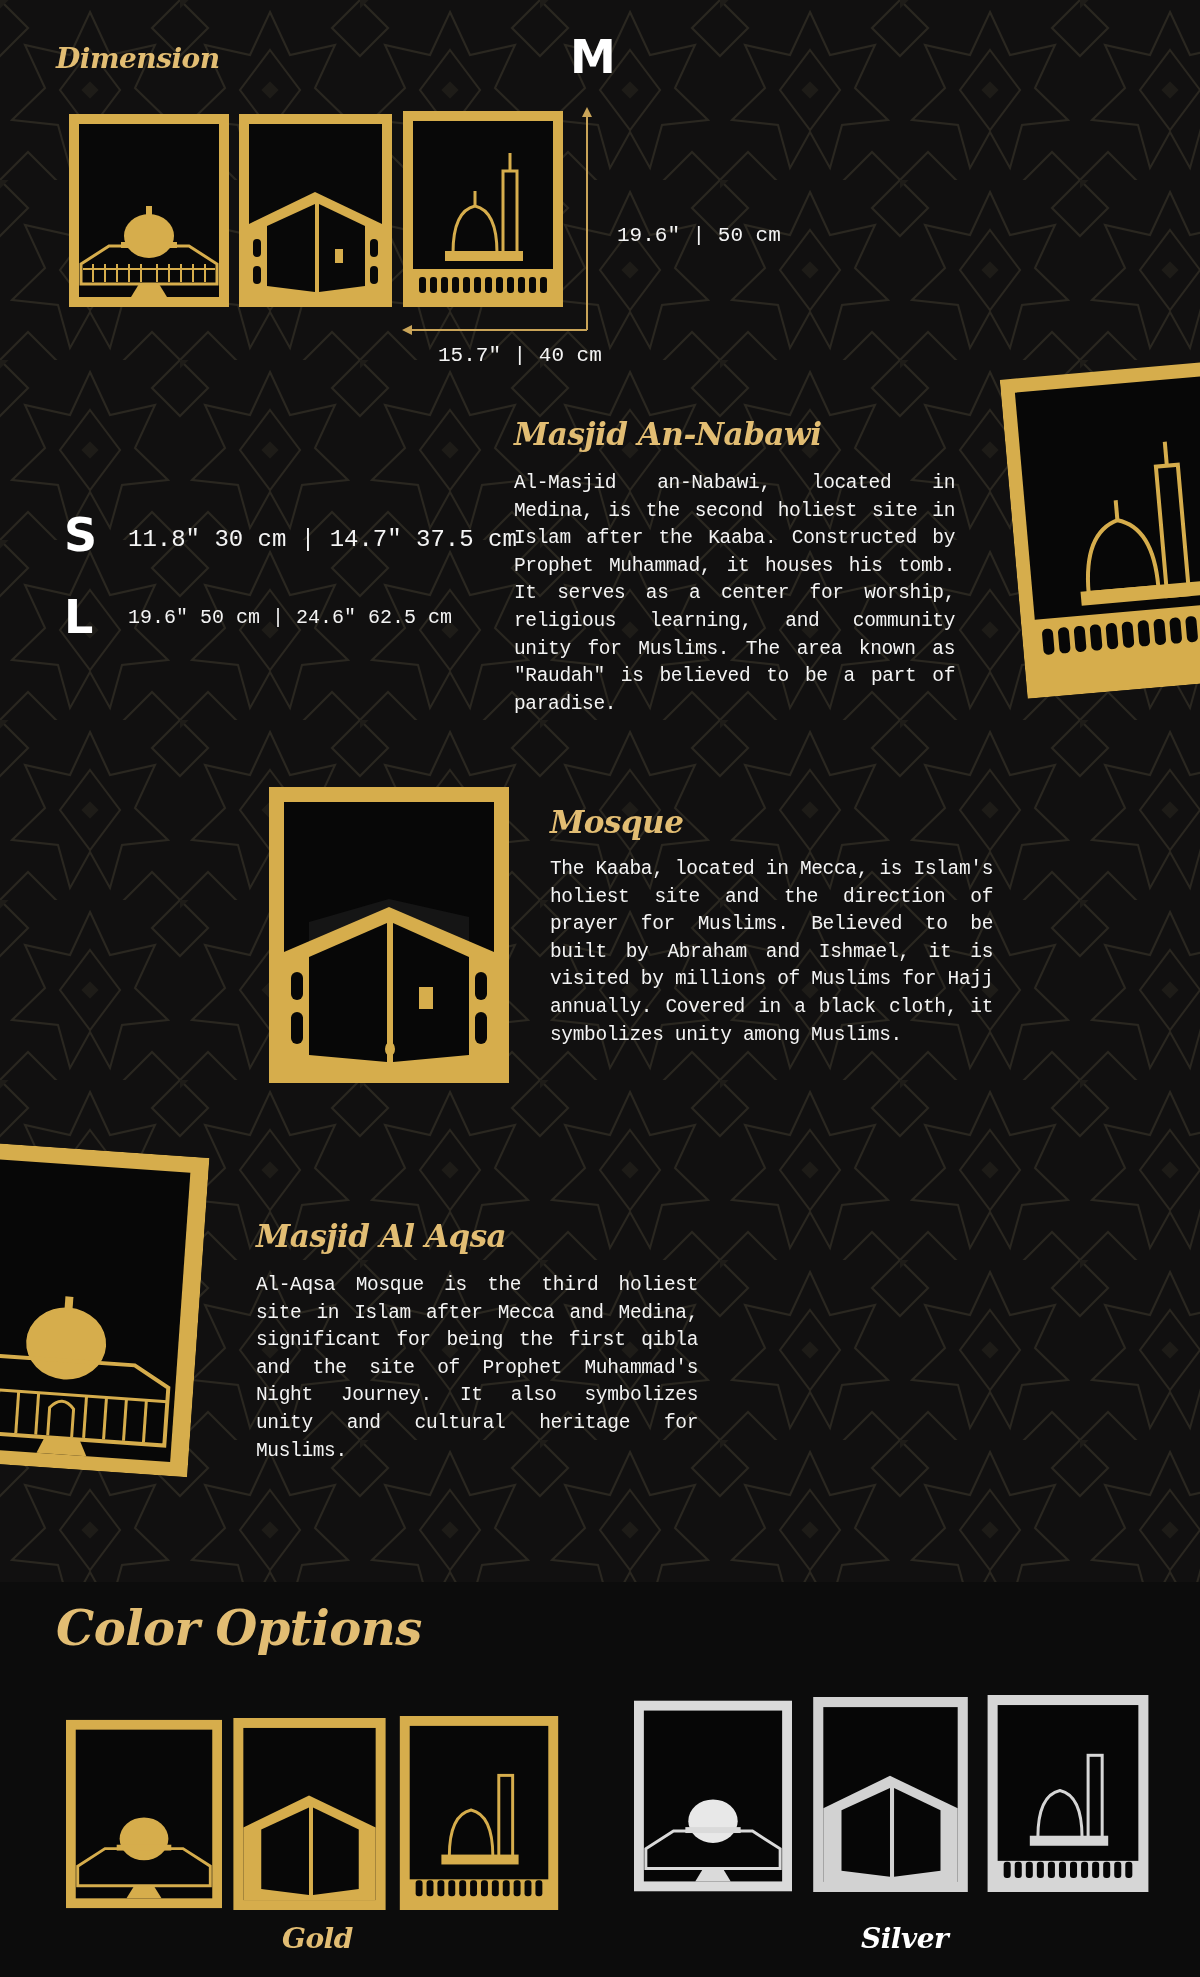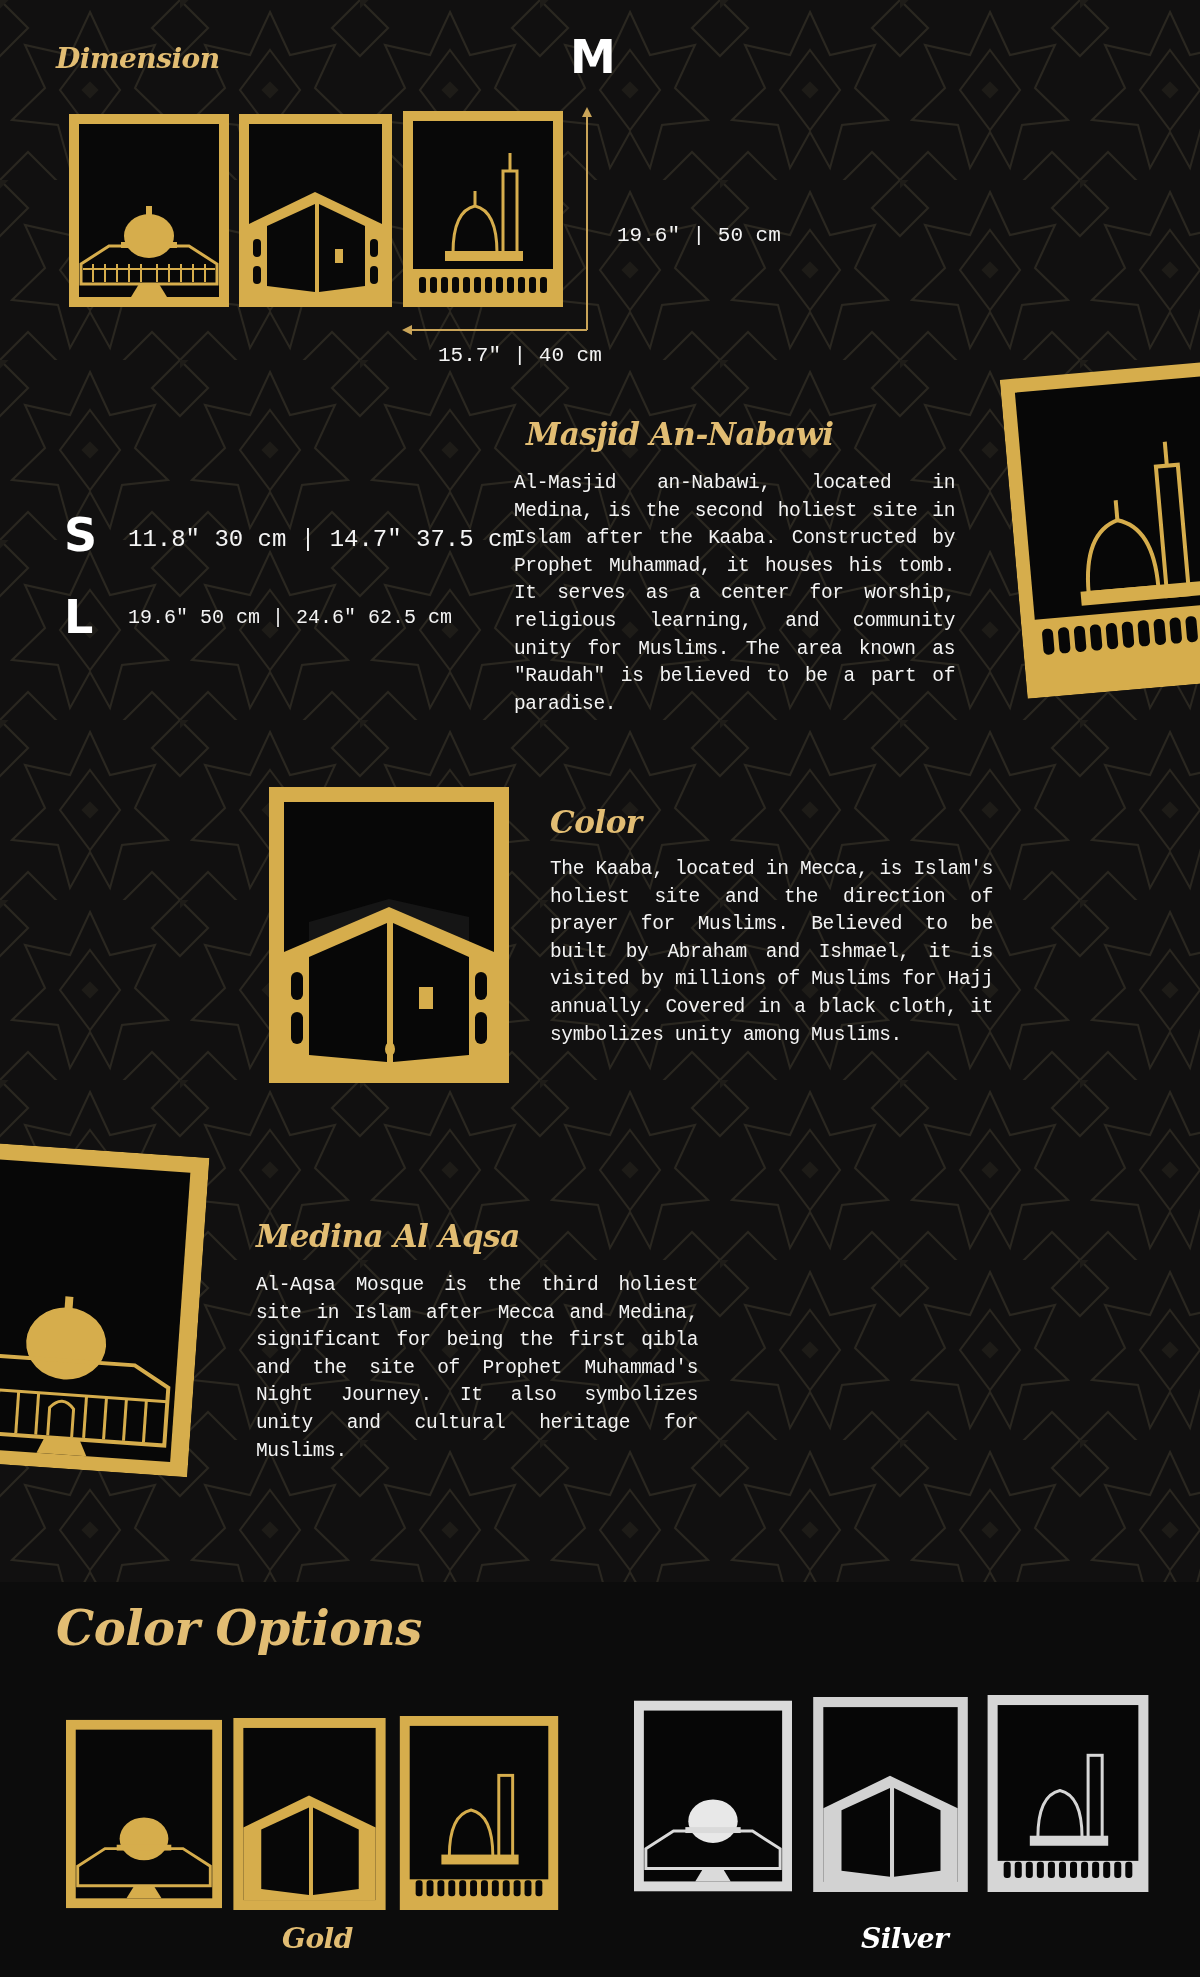--- a/index.html
+++ b/index.html
@@ -131,21 +131,21 @@
   <polygon points="12,220 2,225 12,230" fill="#c9a458"></polygon>
 </svg>
 <div class="sans" style="left:617px; top:224px; font-size:21px;">19.6″ | 50 cm</div>
 <div class="sans" style="left:438px; top:344px; font-size:21px;">15.7″ | 40 cm</div>
 
 <div class="big-letter" style="left:64px; top:508px; font-size:46px;">S</div>
 <div class="sans" style="left:128px; top:526px; font-size:24px;">11.8″ 30 cm | 14.7″ 37.5 cm</div>
 <div class="big-letter" style="left:64px; top:590px; font-size:46px;">L</div>
 <div class="sans" style="left:128px; top:606px; font-size:20px;">19.6″ 50 cm | 24.6″ 62.5 cm</div>
 
-<div class="script" style="left:526px; top:416px; font-size:31px;">Masjid An-Nabawi</div>
+<div class="script" style="left:514px; top:416px; font-size:31px;">Masjid An-Nabawi</div>
 <div class="para" style="left:514px; top:470px; width:441px;">Al-Masjid an-Nabawi, located in Medina, is the second holiest site in Islam after the Kaaba. Constructed by Prophet Muhammad, it houses his tomb. It serves as a center for worship, religious learning, and community unity for Muslims. The area known as "Raudah" is believed to be a part of paradise.</div>
 <div class="frame" style="left:998px; top:360px; width:210px; height:340px; transform:rotate(-5deg); transform-origin:0 0;">
   <svg viewBox="0 0 210 340">
     <rect x="0" y="20" width="210" height="320" fill="#d6ad4c"></rect>
     <rect x="14" y="34" width="196" height="228" fill="#070707"></rect>
     <path d="M70,240 Q70,180 105,170 Q140,180 140,240 Z" fill="none" stroke="#d6ad4c" stroke-width="4"></path>
     <line x1="105" y1="150" x2="105" y2="170" stroke="#d6ad4c" stroke-width="4"></line>
     <rect x="148" y="120" width="22" height="130" fill="none" stroke="#d6ad4c" stroke-width="4"></rect>
     <line x1="159" y1="96" x2="159" y2="120" stroke="#d6ad4c" stroke-width="4"></line>
     <rect x="62" y="238" width="120" height="14" fill="#d6ad4c"></rect>
@@ -175,21 +175,21 @@
     <polygon points="40,170 118,136 118,275 40,268" fill="#070707"></polygon>
     <polygon points="124,136 200,170 200,268 124,275" fill="#070707"></polygon>
     <rect x="22" y="185" width="12" height="28" rx="6" fill="#070707"></rect>
     <rect x="206" y="185" width="12" height="28" rx="6" fill="#070707"></rect>
     <rect x="22" y="225" width="12" height="32" rx="6" fill="#070707"></rect>
     <rect x="206" y="225" width="12" height="32" rx="6" fill="#070707"></rect>
     <rect x="150" y="200" width="14" height="22" fill="#d6ad4c"></rect>
     <ellipse cx="121" cy="262" rx="4" ry="6" fill="none" stroke="#d6ad4c" stroke-width="2"></ellipse>
   </svg>
 </div>
-<div class="script" style="left:550px; top:804px; font-size:31px;">Color</div>
+<div class="script" style="left:550px; top:804px; font-size:31px;">Mosque</div>
 <div class="para" style="left:550px; top:856px; width:443px;">The Kaaba, located in Mecca, is Islam's holiest site and the direction of prayer for Muslims. Believed to be built by Abraham and Ishmael, it is visited by millions of Muslims for Hajj annually. Covered in a black cloth, it symbolizes unity among Muslims.</div>
 
 <div class="frame" style="left:-20px; top:1142px; width:230px; height:320px; transform:rotate(4deg); transform-origin:0 0;">
   <svg viewBox="0 0 230 320">
     <rect x="0" y="0" width="230" height="320" fill="#d6ad4c"></rect>
     <rect x="0" y="16" width="212" height="290" fill="#070707"></rect>
     <ellipse cx="100" cy="195" rx="40" ry="36" fill="#d6ad4c"></ellipse>
     <rect x="96" y="148" width="8" height="14" fill="#d6ad4c"></rect>
     <polygon points="0,232 30,212 170,212 205,232 205,290 0,290" fill="none" stroke="#d6ad4c" stroke-width="4"></polygon>
     <g stroke="#d6ad4c" stroke-width="3">
@@ -200,21 +200,21 @@
       <line x1="76" y1="246" x2="76" y2="288"></line>
         <line x1="124" y1="246" x2="124" y2="288"></line>
         <line x1="144" y1="246" x2="144" y2="288"></line>
       <line x1="164" y1="246" x2="164" y2="288"></line>
         <line x1="184" y1="246" x2="184" y2="288"></line>
     </g>
     <path d="M88,288 L88,260 Q100,246 112,260 L112,288" fill="none" stroke="#d6ad4c" stroke-width="3"></path>
     <polygon points="85,290 120,290 128,306 78,306" fill="#d6ad4c"></polygon>
   </svg>
 </div>
-<div class="script" style="left:256px; top:1218px; font-size:31px;">Medina Al Aqsa</div>
+<div class="script" style="left:256px; top:1218px; font-size:31px;">Masjid Al Aqsa</div>
 <div class="para" style="left:256px; top:1272px; width:442px;">Al-Aqsa Mosque is the third holiest site in Islam after Mecca and Medina, significant for being the first qibla and the site of Prophet Muhammad's Night Journey. It also symbolizes unity and cultural heritage for Muslims.</div>
 
 <div class="script" style="left:56px; top:1600px; font-size:48px;">Color Options</div>
 
 <div>
   <div class="frame" style="left:66px; top:1718px; width:156px; height:192px;">
     <svg viewBox="0 0 160 193">
       <rect width="160" height="193" fill="#d6ad4c"></rect>
         <rect x="10" y="10" width="140" height="173" fill="#070707"></rect>
       <ellipse cx="80" cy="122" rx="25" ry="22" fill="#d6ad4c"></ellipse>

